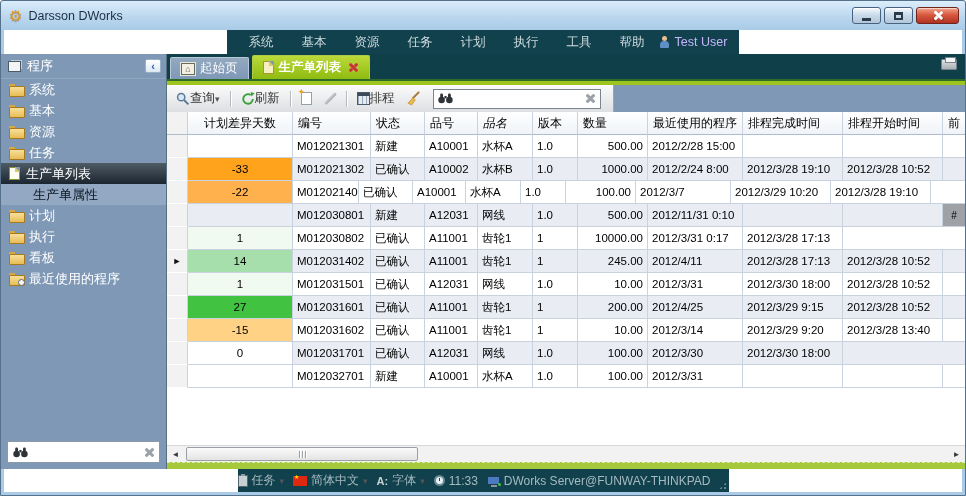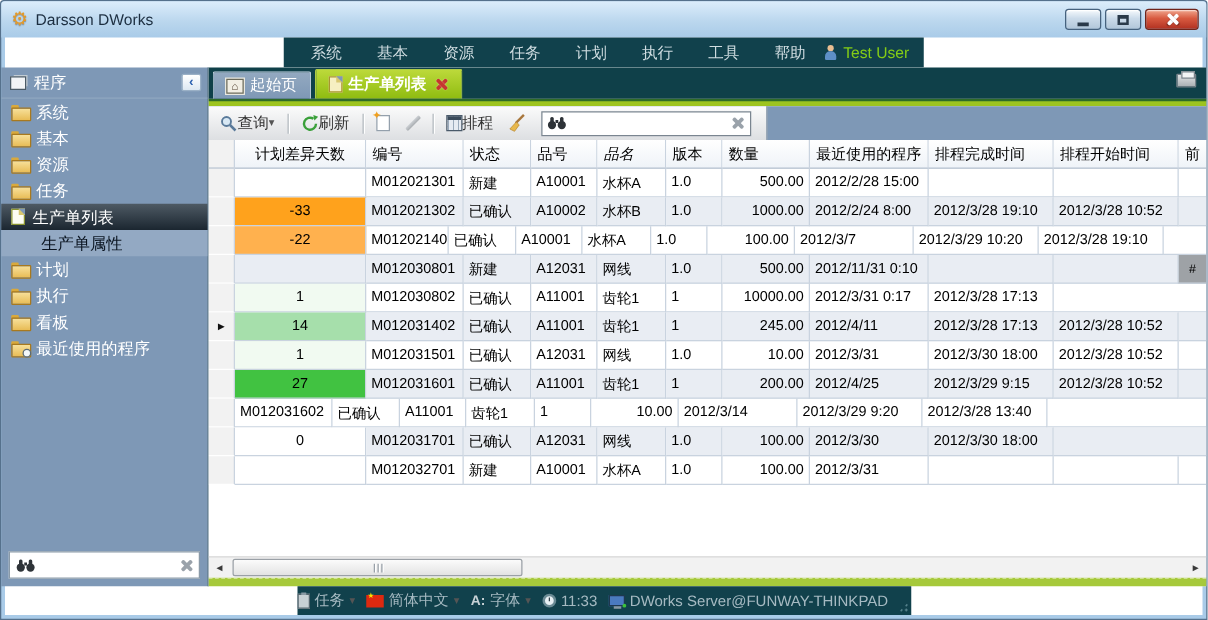--- a/index.html
+++ b/index.html
@@ -22,21 +22,21 @@
   .glyph-max { width:9px; height:8px; border:2px solid #2A3A4A; border-top-width:3px; }
   .glyph-x { position:relative; width:11px; height:11px; }
   .glyph-x::before,.glyph-x::after { content:""; position:absolute; left:4.5px; top:0; width:2.5px; height:11px; background:#fff; border-radius:1px; box-shadow:0 1px 1px rgba(0,0,0,.4); }
   .glyph-x::before { transform:rotate(45deg); } .glyph-x::after { transform:rotate(-45deg); }
 
   .app { position:absolute; left:3px; right:3px; top:29px; bottom:3px; display:flex; flex-direction:column; background:#fff;align-items:center; }
 
   
   .menubar { height:24px; background:#11414C; display:flex; align-items:center; padding:0 8px; flex:none; }
   .menu-item { padding:0 14px; font-size:12.5px; color:#CFDCE0; line-height:24px; }
-  .user-box { margin-left:auto; display:flex; align-items:center; gap:5px; color:#84cc16; font-size:12.5px; padding-right:4px; }
+  .user-box { margin-left:auto; display:flex; align-items:center; gap:5px; color:#c4b5fd; font-size:12.5px; padding-right:4px; }
   .person-icon { width:11px; height:12px; position:relative; }
   .person-icon::before { content:""; position:absolute; left:3px; top:0; width:5px; height:5px; border-radius:50%; background:#E9BE92; }
   .person-icon::after { content:""; position:absolute; left:1px; top:5px; width:9px; height:7px; border-radius:4px 4px 1px 1px; background:#5E8FC6; }
 
   .bodyrow { flex:1; display:flex; min-height:0; }
 
   
   .sidebar { width:166px; flex:none; background:#7E98B6; border-right:1px solid #56707E; display:flex; flex-direction:column; }
   .sb-header { height:25px; display:flex; align-items:center; gap:6px; padding:0 5px 0 7px; color:#fff; font-size:13px; border-bottom:1px solid #8FA6C0; }
   .pages-icon { width:13px; height:11px; background:#F2F4F6; border:1px solid #4A5A66; box-shadow:2px -2px 0 -1px #C2CCD4; }
@@ -416,20 +416,21 @@
                 <div class="cell" style="width: 55px; flex: 0 0 auto;">齿轮1</div>
                 <div class="cell" style="width: 45px; flex: 0 0 auto;">1</div>
                 <div class="cell" style="width: 70px; flex: 0 0 auto; justify-content: flex-end;">200.00</div>
                 <div class="cell" style="width: 95px; flex: 0 0 auto;">2012/4/25</div>
                 <div class="cell" style="width: 100px; flex: 0 0 auto;">2012/3/29 9:15</div>
                 <div class="cell" style="width: 100px; flex: 0 0 auto;">2012/3/28 10:52</div>
                 <div class="cell last"></div>
               </div>
               <div class="trow">
                 <div class="gutter"></div>
+                <div class="cell" style="width: 105px; flex: 0 0 auto; justify-content: center; background: rgb(255, 210, 133);">-15</div>
                 <div class="cell" style="width: 78px; flex: 0 0 auto;">M012031602</div>
                 <div class="cell" style="width: 54px; flex: 0 0 auto;">已确认</div>
                 <div class="cell" style="width: 53px; flex: 0 0 auto;">A11001</div>
                 <div class="cell" style="width: 55px; flex: 0 0 auto;">齿轮1</div>
                 <div class="cell" style="width: 45px; flex: 0 0 auto;">1</div>
                 <div class="cell" style="width: 70px; flex: 0 0 auto; justify-content: flex-end;">10.00</div>
                 <div class="cell" style="width: 95px; flex: 0 0 auto;">2012/3/14</div>
                 <div class="cell" style="width: 100px; flex: 0 0 auto;">2012/3/29 9:20</div>
                 <div class="cell" style="width: 100px; flex: 0 0 auto;">2012/3/28 13:40</div>
                 <div class="cell last"></div>

